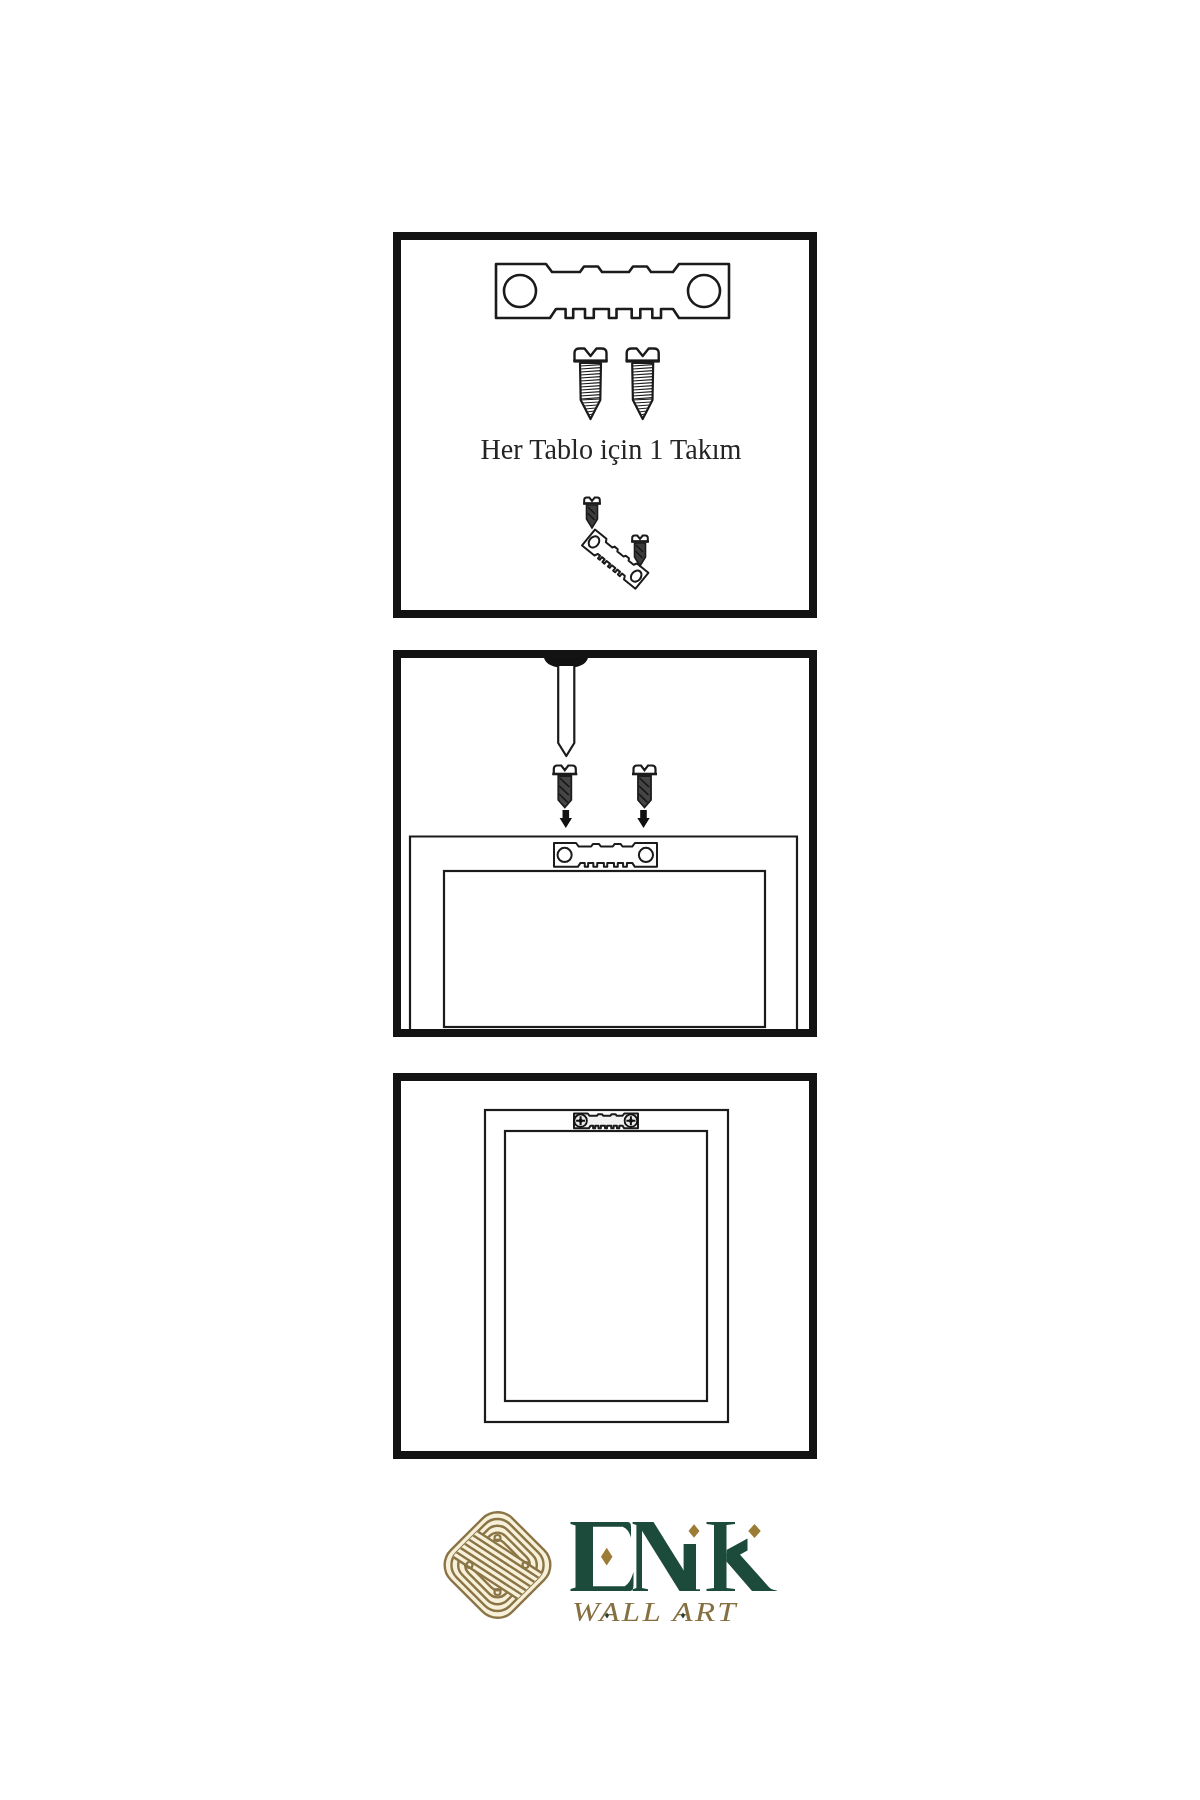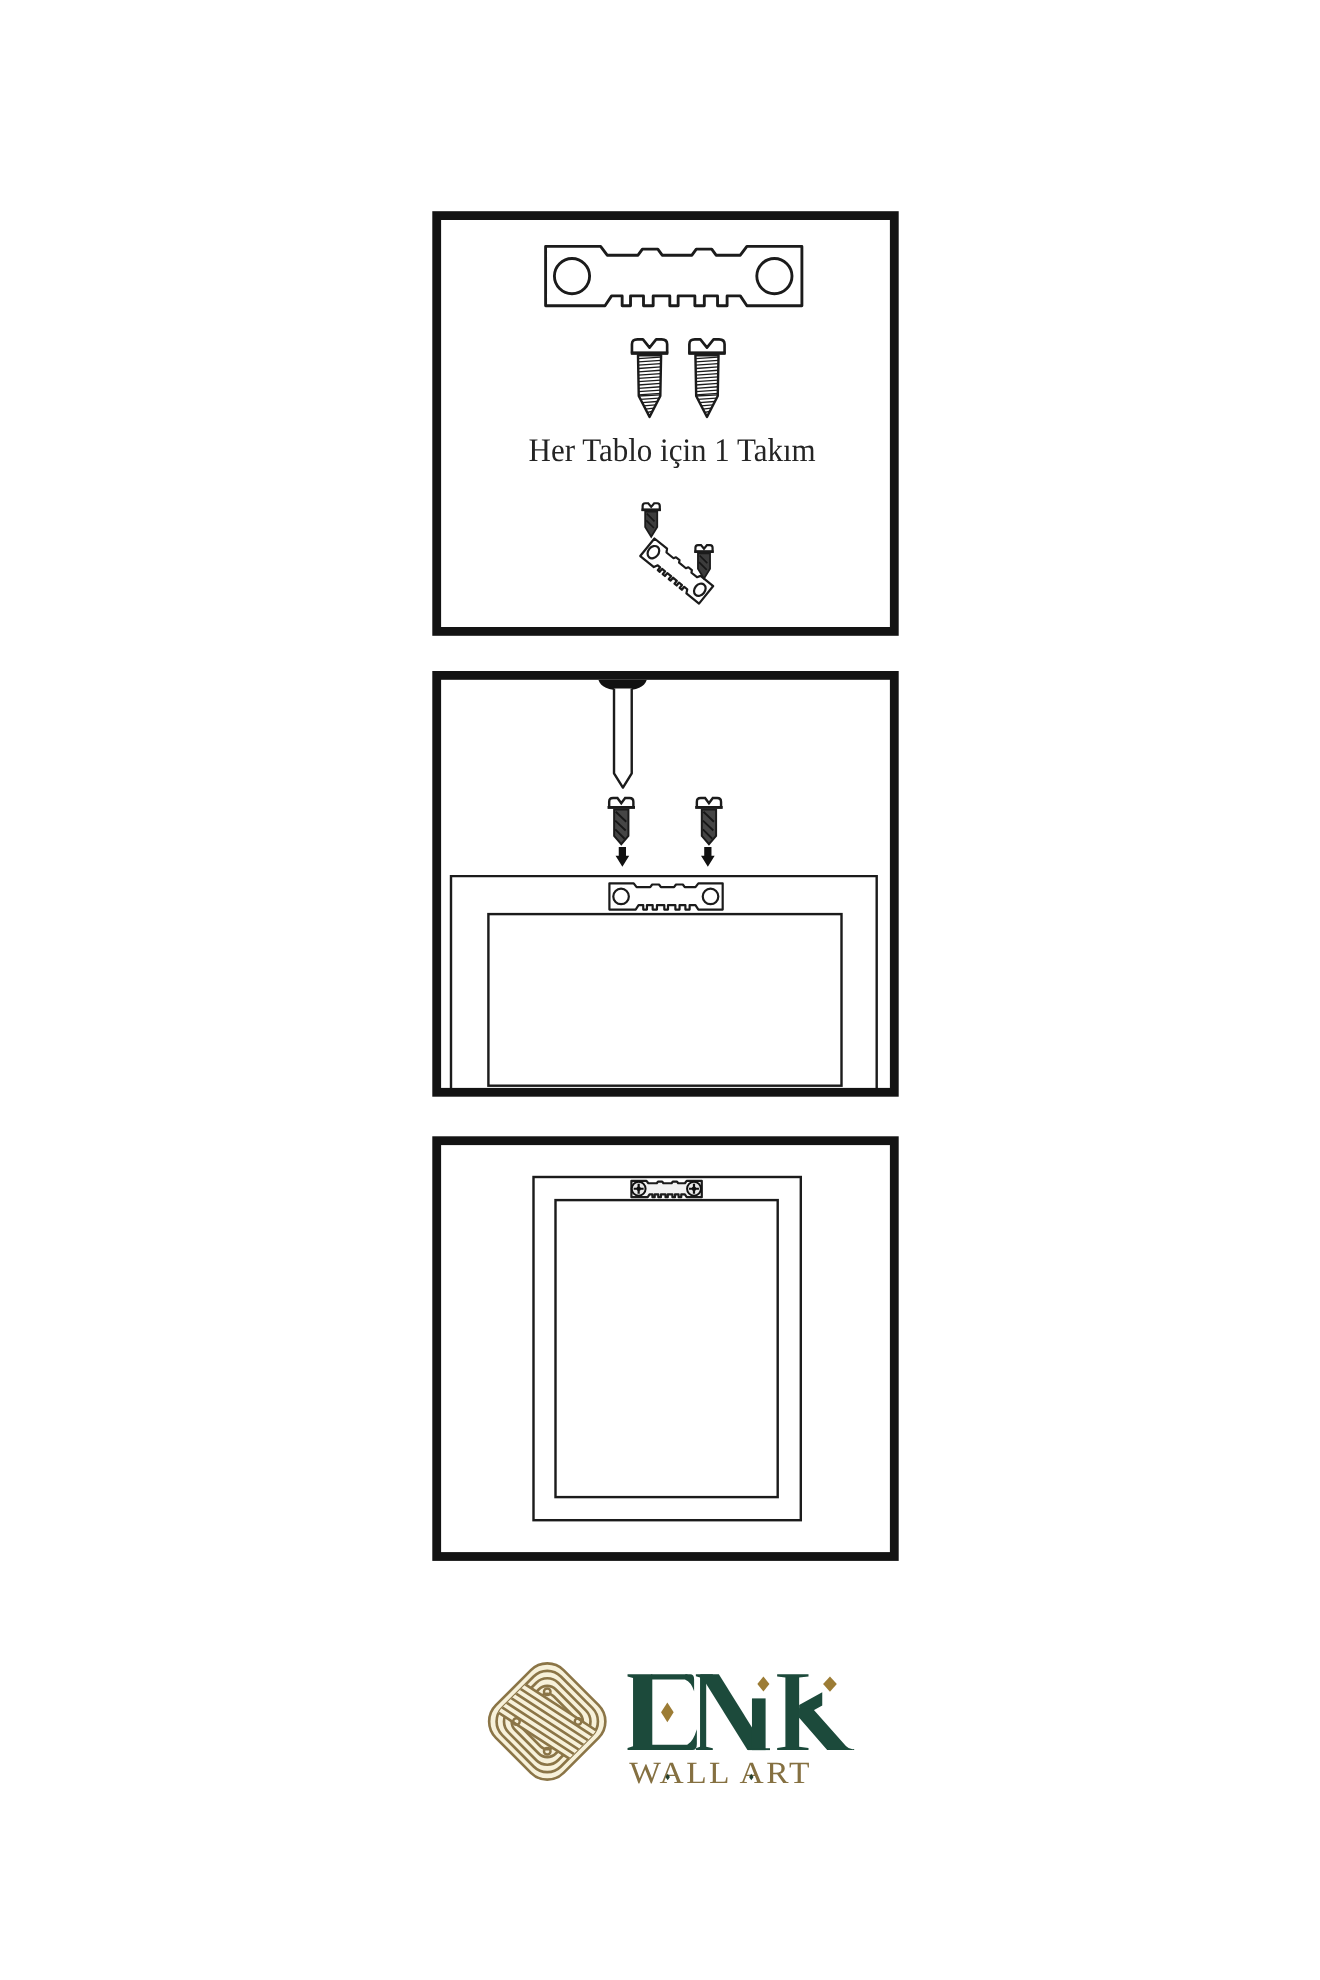--- a/index.html
+++ b/index.html
@@ -1,16 +1,16 @@
 <!DOCTYPE html>
 <html><head>
 <meta charset="utf-8">
 <style>
 html,body{margin:0;padding:0;width:1200px;height:1800px;background:#ffffff;overflow:hidden;font-family:"Liberation Sans",sans-serif;}
-.panel{position:absolute;left:393px;width:424px;border:8px solid #131313;background:#fff;box-sizing:border-box;}
+.panel{position:absolute;left:393px;width:424px;border:8px solid #131313;background:#fff;box-sizing:border-box;margin-top:40px;}
 .panel svg{display:block;}
 </style>
 </head>
 <body>
 
 <div class="panel" style="top:192px;height:386px;">
 <svg width="408" height="370" viewBox="0 0 408 370">
 
 <g transform="translate(95,24)" fill="#ffffff" stroke="#1b1b1b" stroke-width="2.6" stroke-linejoin="round">
 <path d="M0,0 H50 L56,8 H84 L88,2.5 H102 L106,8 H133 L137,2.5 H151 L155,8 H177 L183,0 H233 V54 H183 L177,45 H165 V54 H156.3 V45 H144.3 V54 H135.7 V45 H120.5 V54 H112.9 V45 H97.8 V54 H89 V45 H77.2 V54 H69.6 V45 H60 L54,54 H0 Z"></path>
@@ -154,21 +154,21 @@
 </g>
 
 <g transform="translate(229.9,39.7)">
 <circle r="6.3" fill="#e8e8e8" stroke="#111" stroke-width="1.8"></circle>
 <path d="M-4.5,0 H4.5 M0,-4.5 V4.5" stroke="#111" stroke-width="2"></path>
 <circle r="2" fill="#111"></circle>
 </g>
 </svg>
 </div>
 
-<div style="position:absolute;left:420px;top:1490px;width:380px;height:170px;">
+<div style="position:absolute;left:420px;top:1490px;width:380px;height:170px;font-style:italic;">
 <svg width="380" height="170" viewBox="0 0 380 170">
 
 <g transform="translate(77.5,75)">
 <g transform="rotate(45)">
 <rect x="-43.5" y="-43.5" width="87" height="87" rx="21" fill="#f7f1da" stroke="#8b7547" stroke-width="2.4"></rect>
 <rect x="-37.7" y="-37.7" width="75.4" height="75.4" rx="17.5" fill="none" stroke="#8b7547" stroke-width="2.4"></rect>
 <rect x="-31.9" y="-31.9" width="63.8" height="63.8" rx="14" fill="none" stroke="#8b7547" stroke-width="2.4"></rect>
 <rect x="-26.1" y="-26.1" width="52.2" height="52.2" rx="11" fill="none" stroke="#8b7547" stroke-width="2.4"></rect>
 <rect x="-20.3" y="-20.3" width="40.6" height="40.6" rx="8.5" fill="none" stroke="#8b7547" stroke-width="2.4"></rect>
 <rect x="-14.5" y="-14.5" width="29" height="29" rx="6" fill="none" stroke="#8b7547" stroke-width="2.4"></rect>

